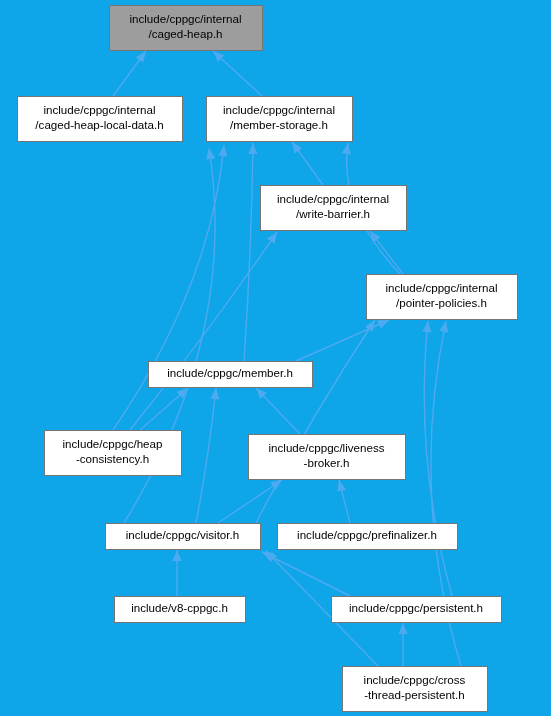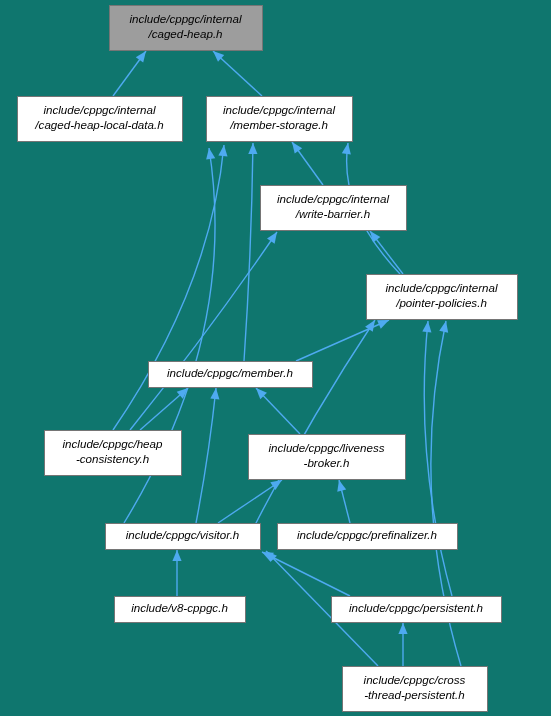--- a/index.html
+++ b/index.html
@@ -4,24 +4,23 @@
 <style>
   html, body {
     margin: 0;
     padding: 0;
     background: #000000;
   }
   #graph-root {
     position: relative;
     width: 551px;
     height: 716px;
-    background: #0f766e;
+    background: #0ea5e9;
     overflow: hidden;
     font-family: "Liberation Sans", sans-serif;
-    font-style: italic;
   }
   svg#dep-graph {
     display: block;
     width: 551px;
     height: 716px;
   }
   .node-box {
     stroke: #757575;
     stroke-width: 1px;
   }

